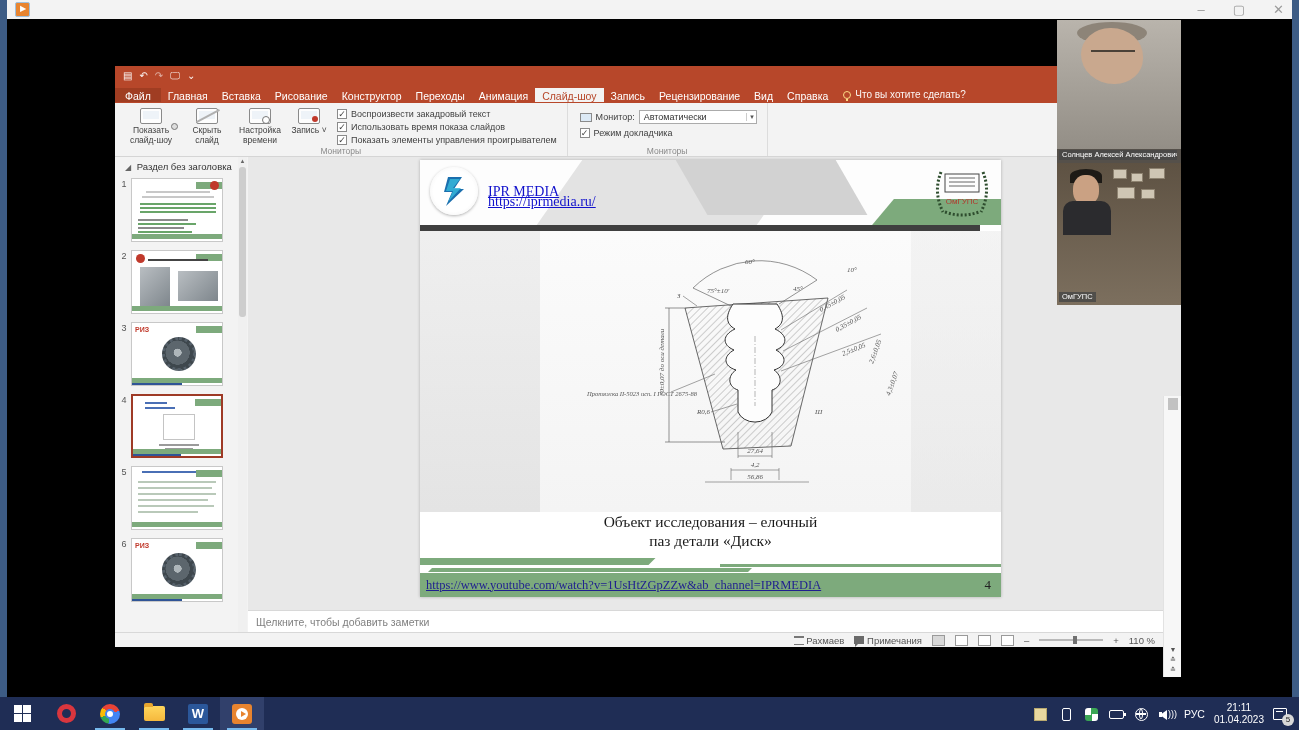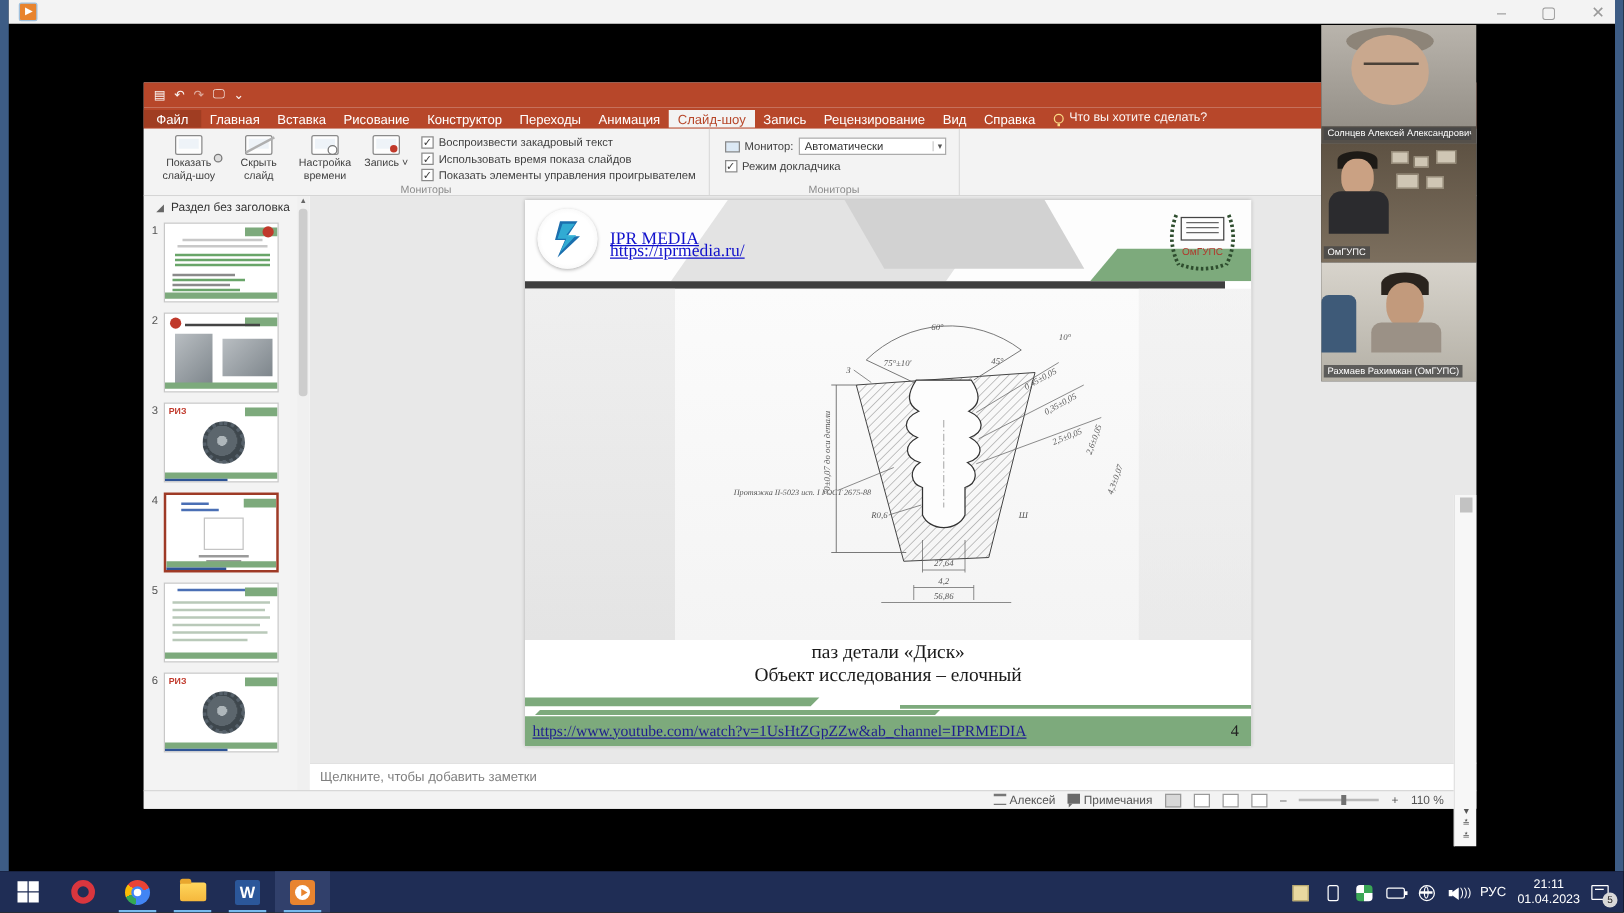--- a/index.html
+++ b/index.html
@@ -481,22 +481,22 @@
               <line x1="146" y1="224" x2="194" y2="224" stroke="#666" stroke-width="0.6"></line>
               <text x="170" y="207" text-anchor="middle">27,64</text>
               <text x="170" y="221" text-anchor="middle">4,2</text>
               <text x="170" y="233" text-anchor="middle">56,86</text>
 
               <text x="2" y="150" font-size="6.5">Протяжка II-5023 исп. I ГОСТ 2675-88</text>
               <line x1="86" y1="146" x2="130" y2="128" stroke="#666" stroke-width="0.6"></line>
             </svg>
 
             <div class="caption">
+              <div>Объект исследования – елочный</div>
               <div>паз детали «Диск»</div>
-              <div>Объект исследования – елочный</div>
             </div>
 
             <div class="deco">
               <div class="d1"></div>
                 <div class="d2"></div>
                 <div class="d3"></div>
             </div>
 
             <div class="sl-footer">
               <a class="yt-link">https://www.youtube.com/watch?v=1UsHtZGpZZw&amp;ab_channel=IPRMEDIA</a>
@@ -515,21 +515,21 @@
         </div>
 
         <div class="notes-bar">
           <span>Щелкните, чтобы добавить заметки</span>
         </div>
       </div>
     </div>
 
     <div class="statusbar">
       <div class="rgt">
-        <span><span class="ic-note"></span> <span>Алексей</span></span>
+        <span><span class="ic-note"></span> <span>Рахмаев</span></span>
         <span><span class="ic-comm"></span> <span>Примечания</span></span>
         <span class="vicon pressed"></span>
         <span class="vicon"></span>
         <span class="vicon"></span>
         <span class="vicon"></span>
         <span>–</span>
         <span class="zoomtrack">
             <span class="zoomknob"></span>
           </span>
         <span>+</span>
@@ -551,27 +551,20 @@
       <div class="photo" style="left:56px;top:6px;width:14px;height:10px"></div>
       <div class="photo" style="left:74px;top:10px;width:12px;height:9px"></div>
       <div class="photo" style="left:92px;top:5px;width:16px;height:11px"></div>
       <div class="photo" style="left:60px;top:24px;width:18px;height:12px"></div>
       <div class="photo" style="left:84px;top:26px;width:14px;height:10px"></div>
       <div class="hair"></div>
         <div class="face"></div>
         <div class="body"></div>
       <div class="tag">ОмГУПС</div>
     </div>
-    <div class="feed f4">
-      <div class="chair"></div>
-        <div class="hair"></div>
-        <div class="face"></div>
-        <div class="body"></div>
-      <div class="tag">Рахмаев Рахимжан (ОмГУПС)</div>
-    </div>
   </div>
 
   <div id="taskbar">
     <div class="tb-left">
       <div class="tb-btn">
         <div class="win-grid">
             <div></div>
             <div></div>
             <div></div>
             <div></div>

